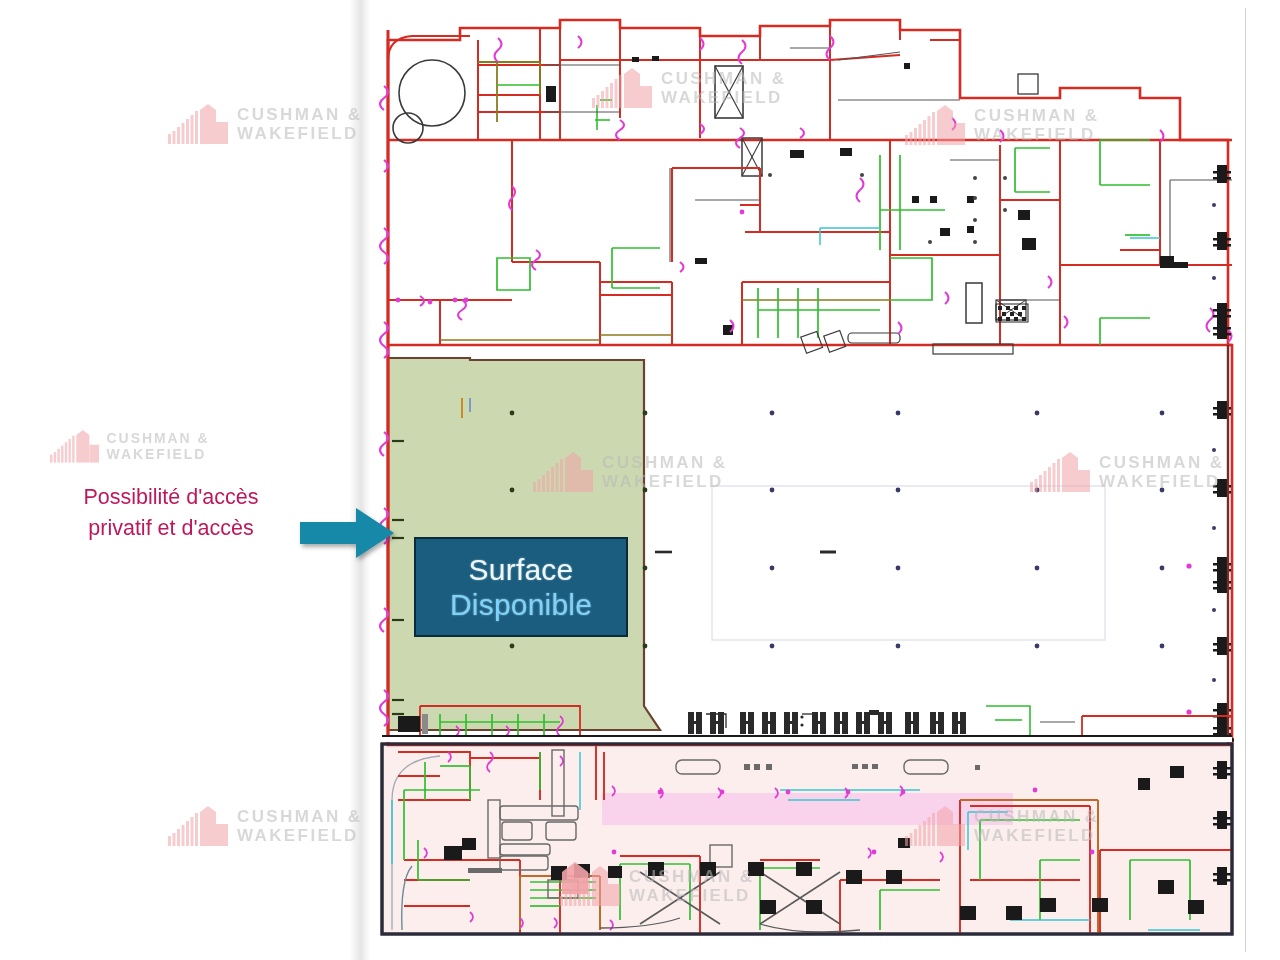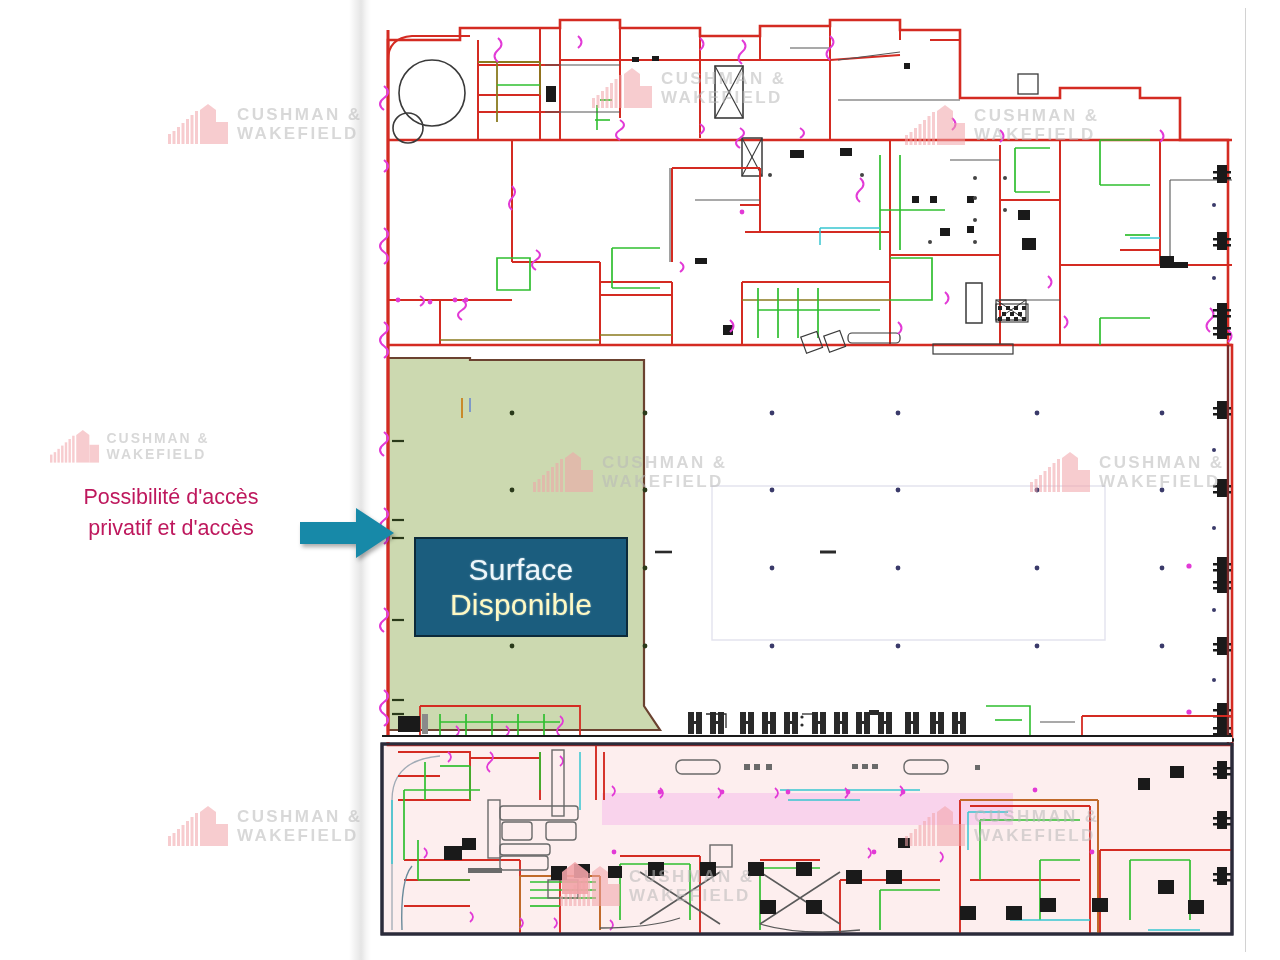--- a/index.html
+++ b/index.html
@@ -812,21 +812,21 @@
         </svg>
         <div class="wm-txt" style="font-size:17px;color:#b9b9b9">
           <span>CUSHMAN &amp;</span>
           <span>WAKEFIELD</span>
         </div>
       </div>
     </div>
 
   <div class="surface-label" style="background: rgb(27, 93, 126); border-color: rgb(12, 42, 58);">
     <span style="color: rgb(238, 247, 251);">Surface</span>
-    <span style="color: #fef9c3;">Disponible</span>
+    <span style="color: #7dd3fc;">Disponible</span>
   </div>
 
   <div class="callout" style="color: #be185d;">
     <span>Possibilité d'accès</span>
     <span>privatif et d'accès</span>
   </div>
 
   <svg class="arrow" viewBox="0 0 94 54">
     <polygon id="arrow-shape" points="0,16 56,16 56,2 94,27 56,52 56,38 0,38" fill="#1789a8"></polygon>
   </svg>

